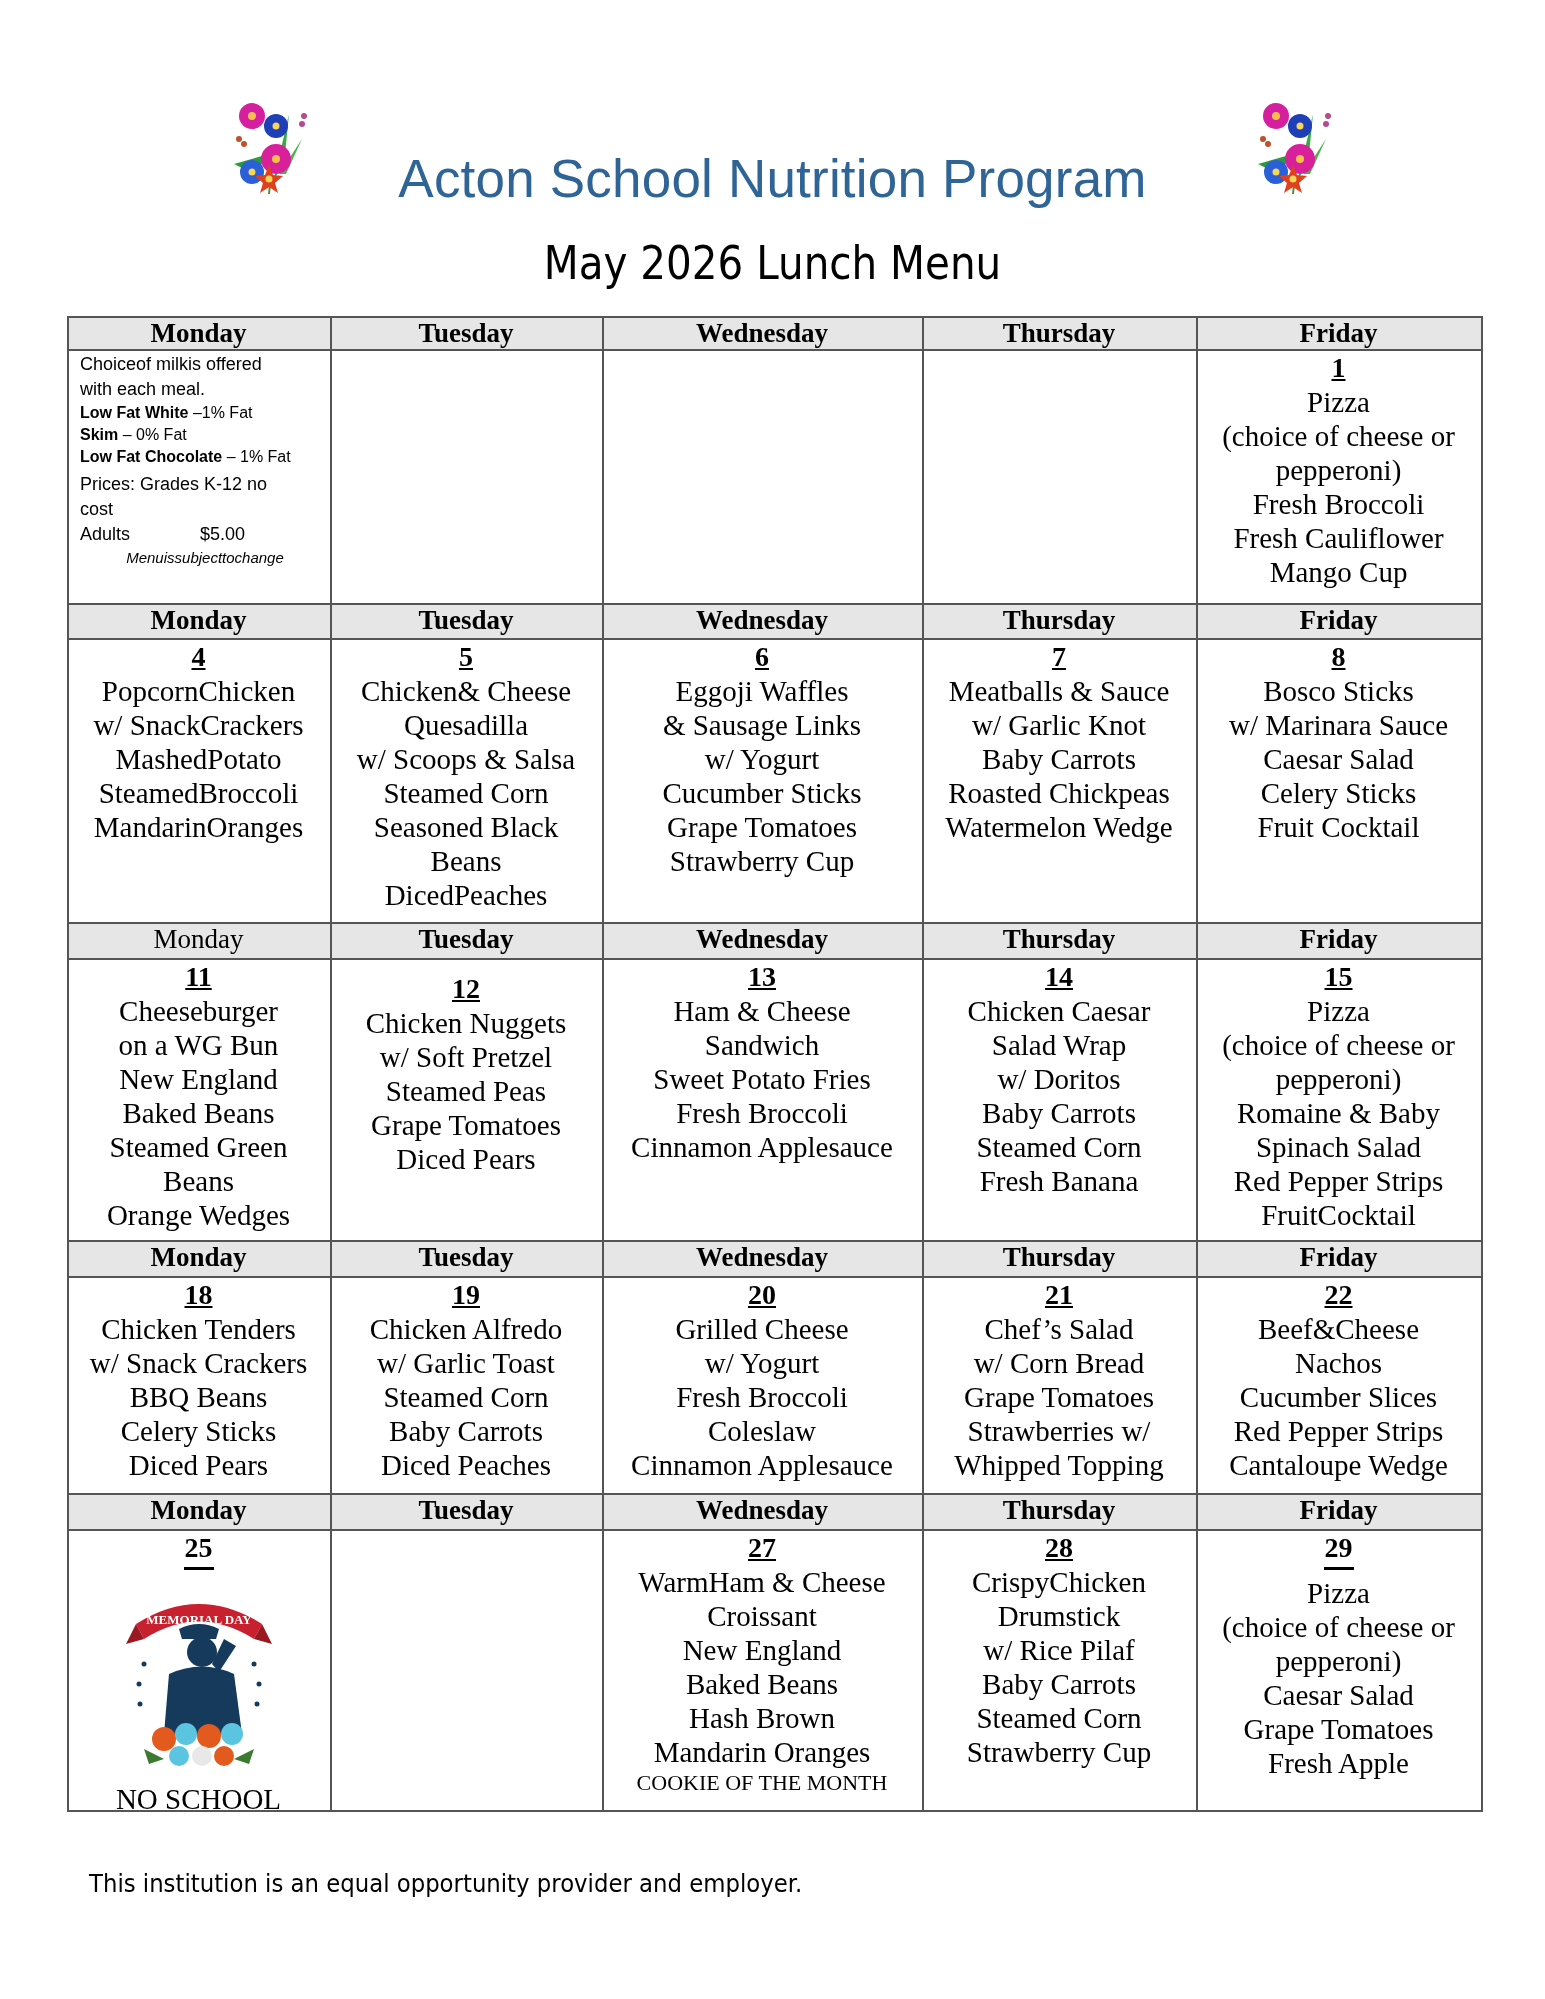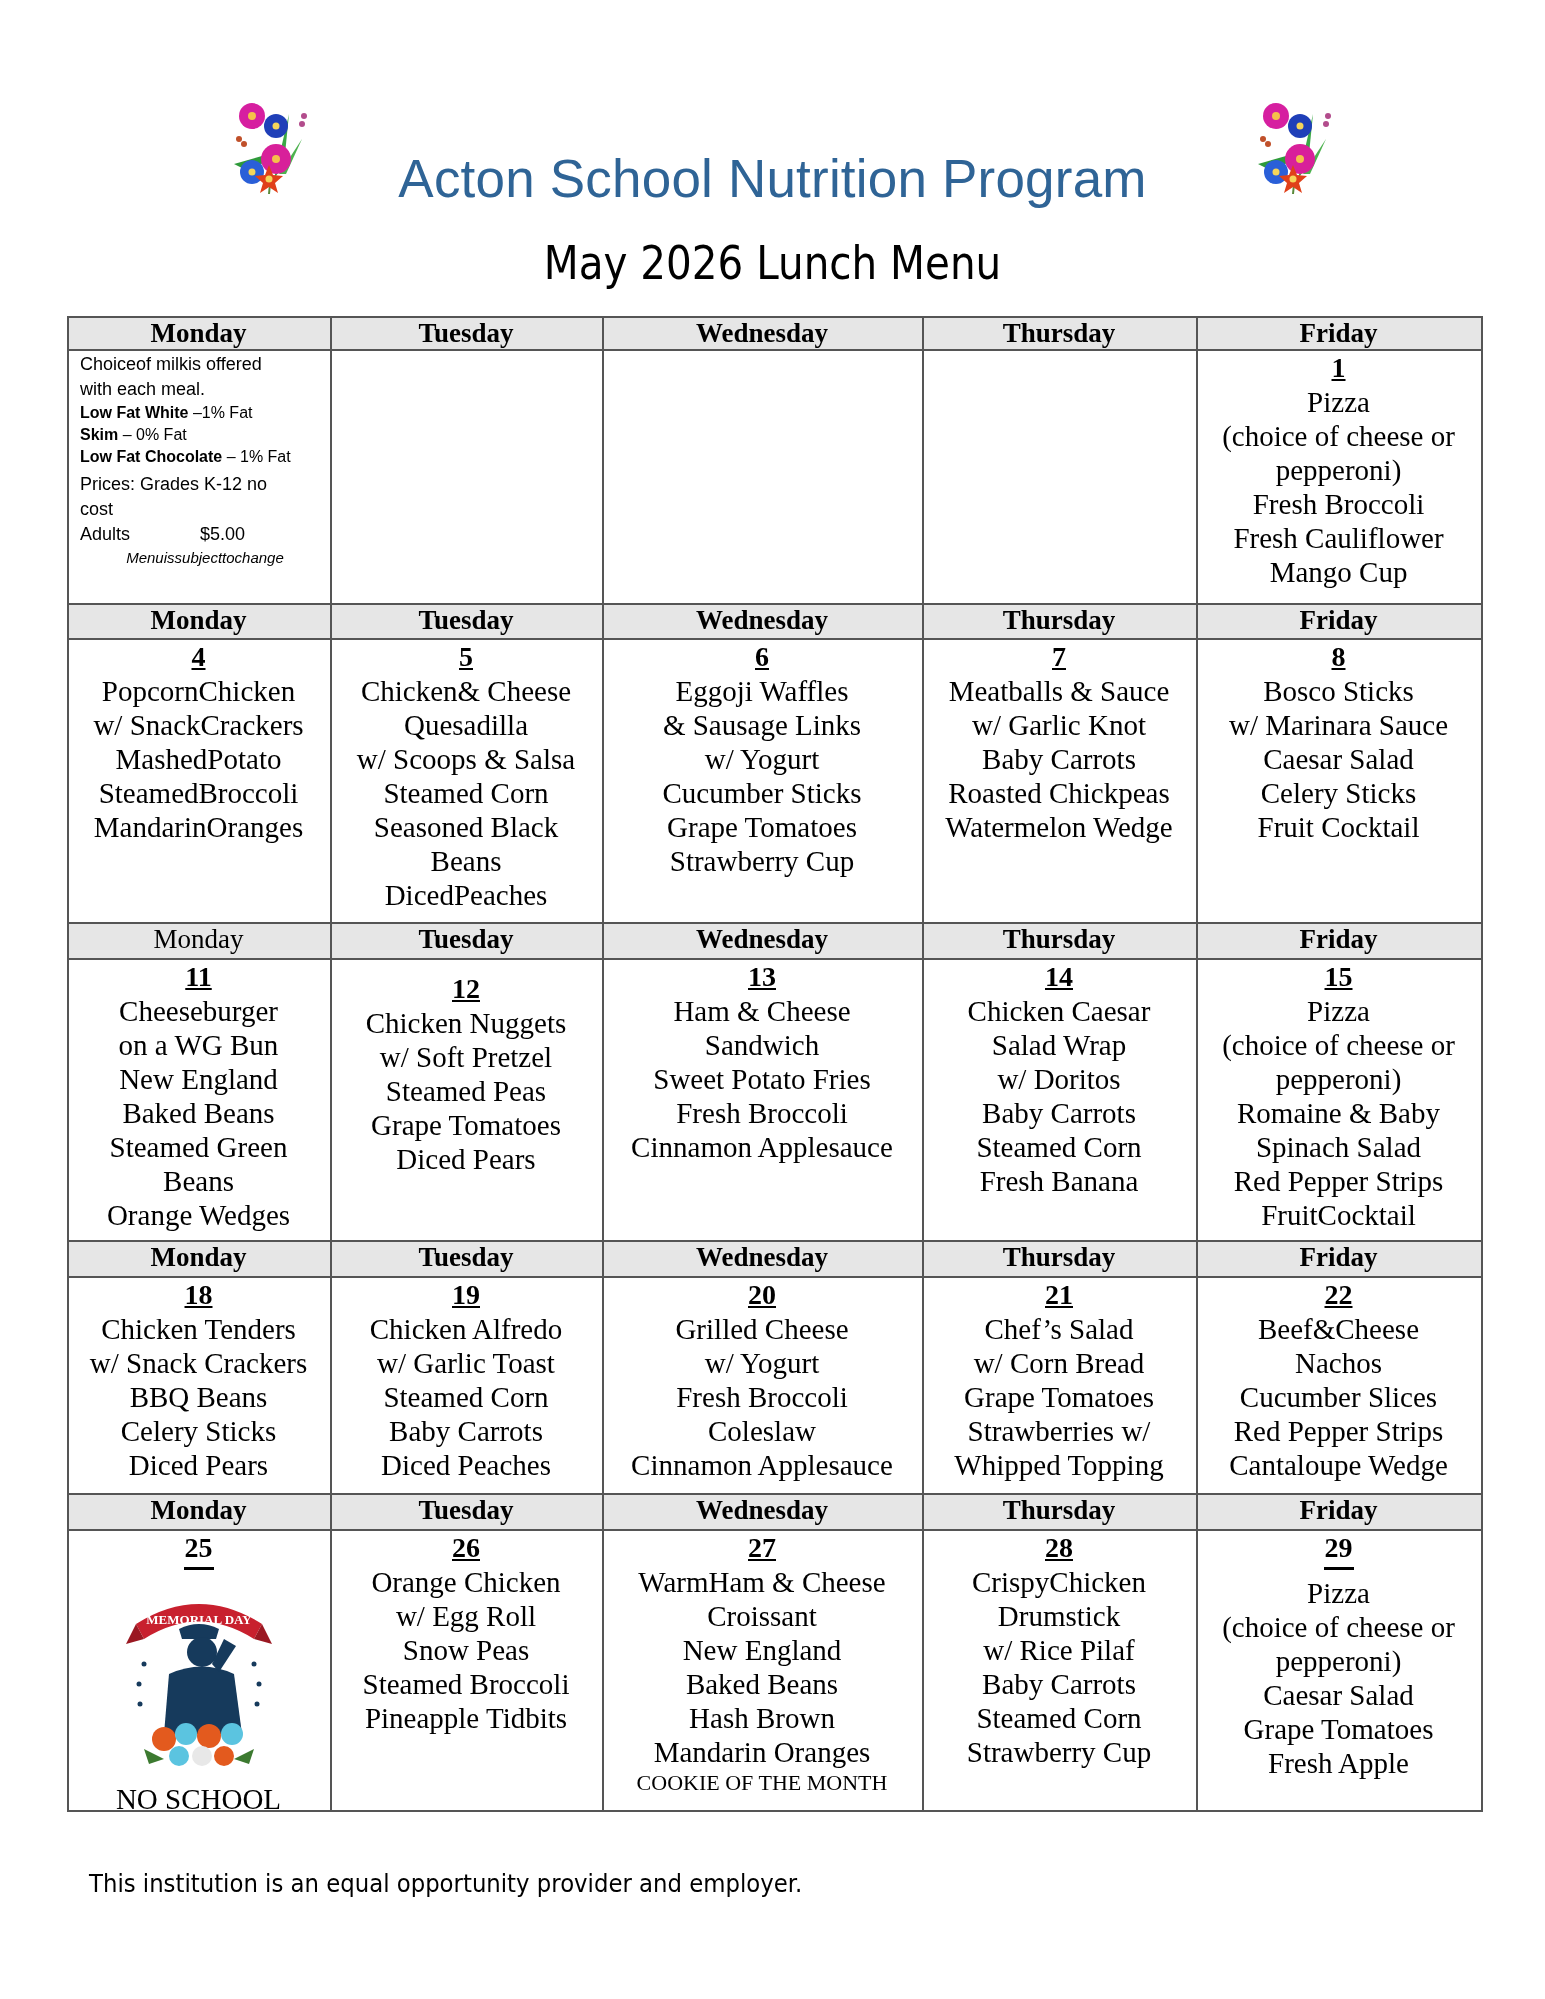--- a/index.html
+++ b/index.html
@@ -291,28 +291,20 @@
           <circle cx="108" cy="150" r="11" fill="#5bc4e0"></circle>
           <circle cx="55" cy="172" r="10" fill="#5bc4e0"></circle>
           <circle cx="78" cy="172" r="10" fill="#e8e8e8"></circle>
           <circle cx="100" cy="172" r="10" fill="#e35a1e"></circle>
           <path d="M20 165 L40 175 L25 180 Z" fill="#3c7a30"></path>
           <path d="M130 165 L110 175 L125 180 Z" fill="#3c7a30"></path>
         </g>
       </svg>
       <div>NO SCHOOL</div>
     </div>
-    <div class="cell" style="left: 263px; width: 272px; top: 1215px; height: 277px;">
-      <span class="date">26</span>
-      <div>Orange Chicken</div>
-      <div>w/ Egg Roll</div>
-      <div>Snow Peas</div>
-      <div>Steamed Broccoli</div>
-      <div>Pineapple Tidbits</div>
-    </div>
     <div class="cell" style="left: 535px; width: 320px; top: 1215px; height: 277px;">
       <span class="date">27</span>
       <div>WarmHam &amp; Cheese</div>
       <div>Croissant</div>
       <div>New England</div>
       <div>Baked Beans</div>
       <div>Hash Brown</div>
       <div>Mandarin Oranges</div>
       <div class="cookie">COOKIE OF THE MONTH</div>
     </div>

